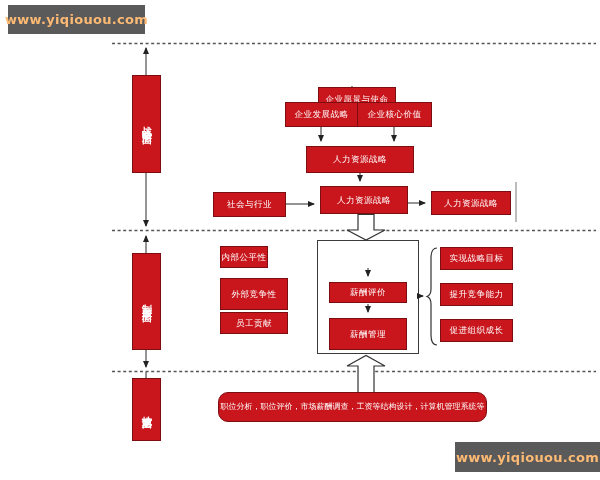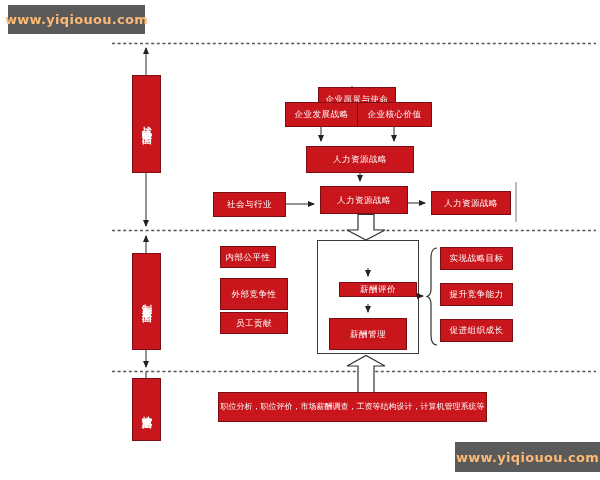--- a/index.html
+++ b/index.html
@@ -79,26 +79,26 @@
   <div class="rbox vbox" style="left:132px;top:378px;width:29px;height:63px;letter-spacing:1px;">技术层面</div>
 
   <div class="rbox" style="left:318px;top:61px;width:78px;height:25px;margin-top:26px;">企业愿景与使命</div>
   <div class="rbox" style="left:285px;top:102px;width:73px;height:25px;">企业发展战略</div>
   <div class="rbox" style="left:357px;top:102px;width:75px;height:25px;">企业核心价值</div>
   <div class="rbox" style="left:306px;top:146px;width:108px;height:27px;">人力资源战略</div>
   <div class="rbox" style="left:213px;top:192px;width:73px;height:25px;">社会与行业</div>
   <div class="rbox" style="left:320px;top:186px;width:88px;height:28px;">人力资源战略</div>
   <div class="rbox" style="left:431px;top:191px;width:80px;height:24px;">人力资源战略</div>
 
-  <div class="rbox" style="left:220px;top:246px;width:56px;height:22px;">内部公平性</div>
+  <div class="rbox" style="left:220px;top:246px;width:48px;height:22px;">内部公平性</div>
   <div class="rbox" style="left:220px;top:278px;width:68px;height:32px;">外部竞争性</div>
   <div class="rbox" style="left:220px;top:312px;width:68px;height:22px;">员工贡献</div>
 
-  <div class="rbox" style="left:339px;top:282px;width:78px;height:15px;">薪酬评价</div>
+  <div class="rbox" style="left:329px;top:282px;width:78px;height:21px;">薪酬评价</div>
   <div class="rbox" style="left:329px;top:318px;width:78px;height:32px;">薪酬管理</div>
 
   <div class="rbox" style="left:440px;top:247px;width:73px;height:23px;">实现战略目标</div>
   <div class="rbox" style="left:440px;top:283px;width:73px;height:23px;">提升竞争能力</div>
   <div class="rbox" style="left:440px;top:319px;width:73px;height:23px;">促进组织成长</div>
 
-  <div class="rbox smalltext" style="left:218px;top:392px;width:269px;height:30px;">职位分析，职位评价，市场薪酬调查，工资等结构设计，计算机管理系统等</div>
+  <div class="rbox smalltext" style="left:218px;top:392px;width:269px;height:30px;border-radius:10px;">职位分析，职位评价，市场薪酬调查，工资等结构设计，计算机管理系统等</div>
 
 </div>
 
 </body></html>

